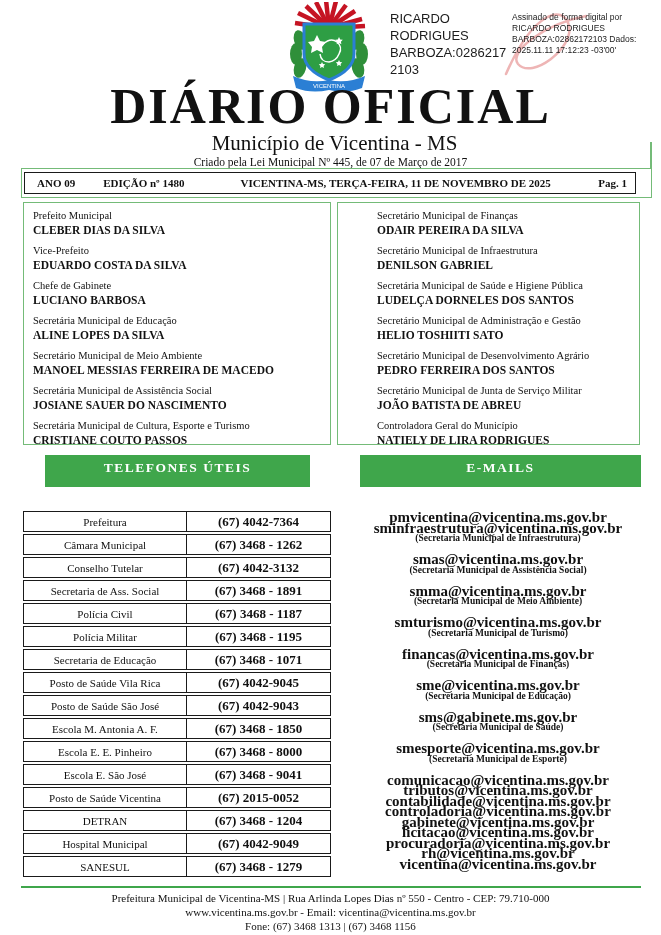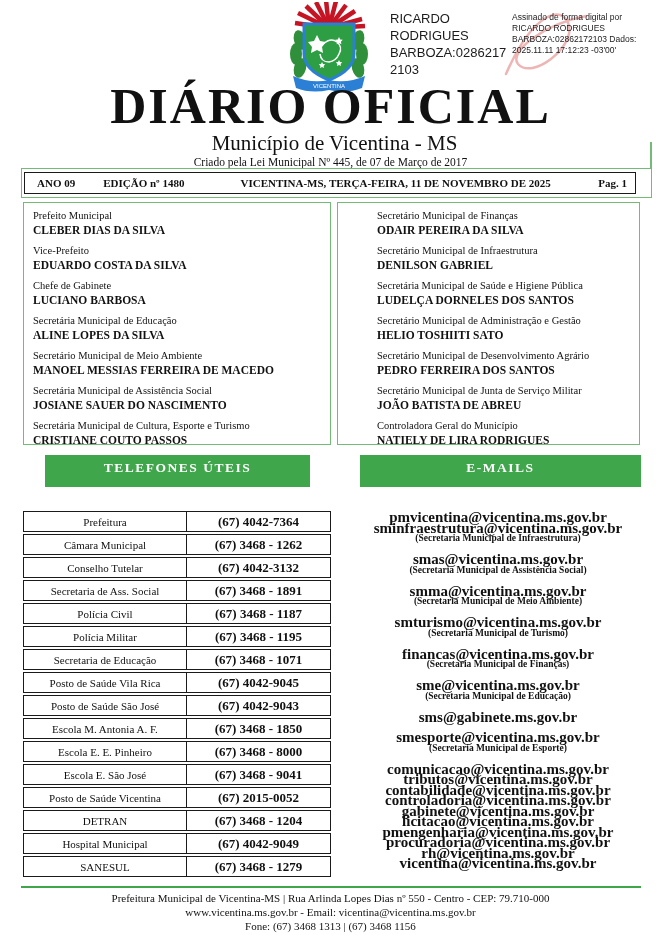--- a/index.html
+++ b/index.html
@@ -319,33 +319,33 @@
       <div class="email-group">
         <div class="email-line">financas@vicentina.ms.gov.br</div>
         <div class="email-label">(Secretaria Municipal de Finanças)</div>
       </div>
       <div class="email-group">
         <div class="email-line">sme@vicentina.ms.gov.br</div>
         <div class="email-label">(Secretaria Municipal de Educação)</div>
       </div>
       <div class="email-group">
         <div class="email-line">sms@gabinete.ms.gov.br</div>
+        <div class="email-label">(Secretaria Municipal de Saúde)</div>
       </div>
       <div class="email-group">
         <div class="email-line">smesporte@vicentina.ms.gov.br</div>
         <div class="email-label">(Secretaria Municipal de Esporte)</div>
       </div>
       <div class="email-group">
         <div class="email-line">comunicacao@vicentina.ms.gov.br</div>
         <div class="email-line">tributos@vicentina.ms.gov.br</div>
         <div class="email-line">contabilidade@vicentina.ms.gov.br</div>
         <div class="email-line">controladoria@vicentina.ms.gov.br</div>
         <div class="email-line">gabinete@vicentina.ms.gov.br</div>
         <div class="email-line">licitacao@vicentina.ms.gov.br</div>
-        <div class="email-line">pmengenharia@vicentina.ms.gov.br</div>
         <div class="email-line">procuradoria@vicentina.ms.gov.br</div>
         <div class="email-line">rh@vicentina.ms.gov.br</div>
         <div class="email-line">vicentina@vicentina.ms.gov.br</div>
       </div>
     </div>
 
   <div class="footer-rule"></div>
   <div class="footer">
     <div>Prefeitura Municipal de Vicentina-MS | Rua Arlinda Lopes Dias nº 550 - Centro - CEP: 79.710-000</div>
     <div>www.vicentina.ms.gov.br - Email: vicentina@vicentina.ms.gov.br</div>

